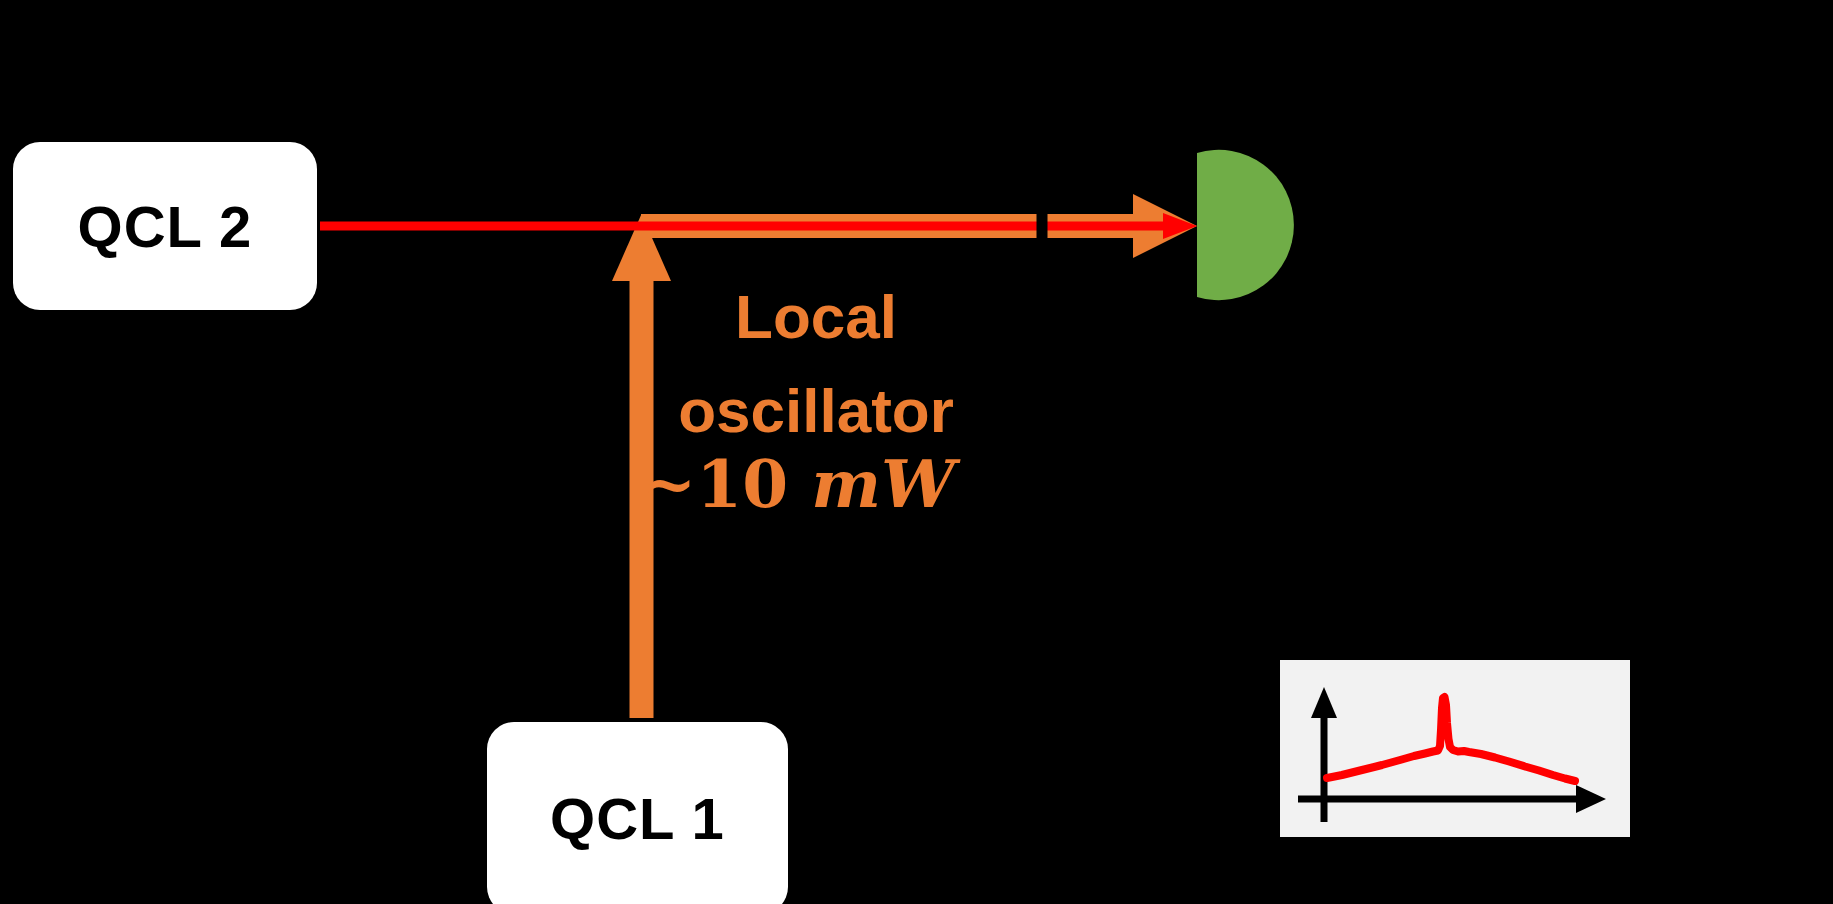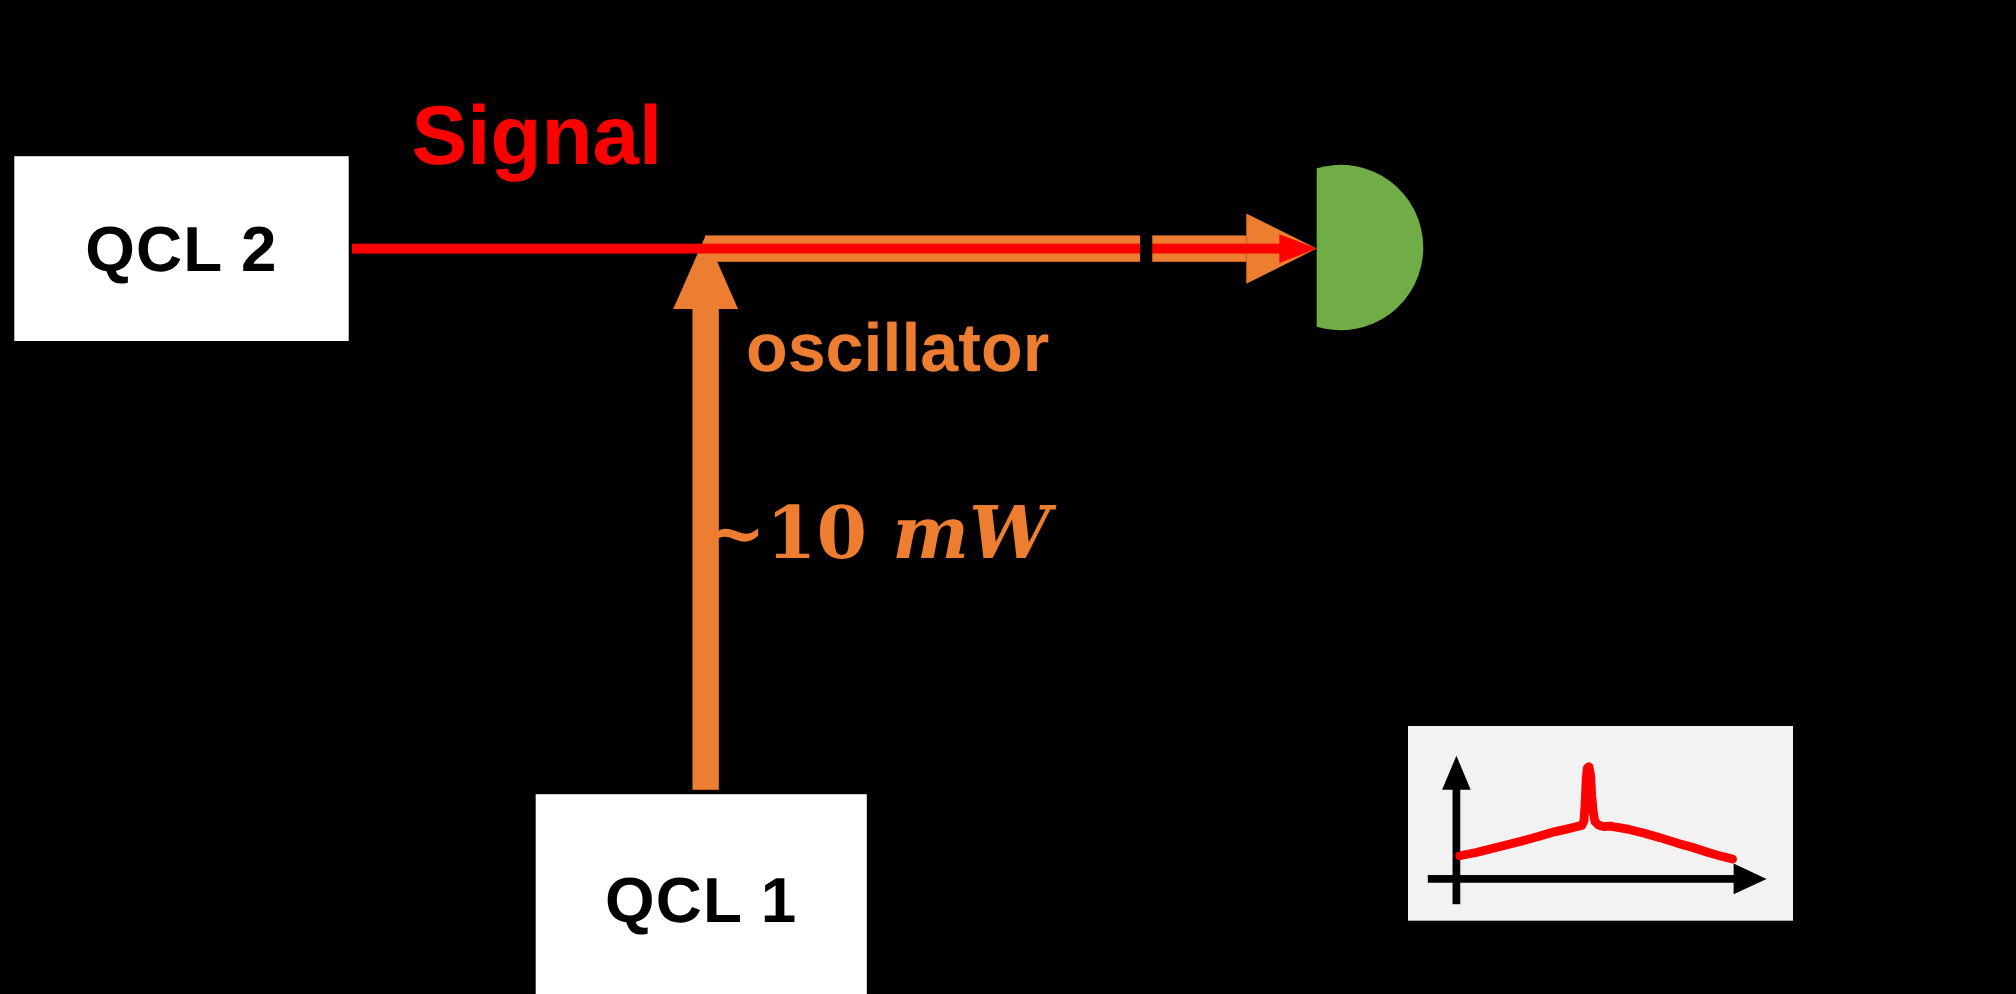--- a/index.html
+++ b/index.html
@@ -10,20 +10,21 @@
     overflow:hidden;
     font-family:"Liberation Sans",sans-serif;
   }
   .box{
     position:absolute;
     background:var(--box_fill,#fff);
     color:var(--box_text,#000);
     display:flex;align-items:center;justify-content:center;
     font-weight:bold;font-size:58px;
     letter-spacing:1px;
+    border-radius:27px;
   }
   #qcl2-box{left:13px;top:142px;width:304px;height:168px;}
   #qcl1-box{left:487px;top:722px;width:301px;height:192px;}
   .floating-label{position:absolute;font-weight:bold;line-height:1;white-space:nowrap;}
   #signal-label{left:374px;top:86px;font-size:76px;color:var(--signal_red,#f00);}
   #detector-label{left:1080px;top:42px;font-size:68px;color:var(--detector_green,#70AD47);}
   #lo-label{
     position:absolute;left:641px;top:270px;width:350px;
     text-align:center;font-weight:bold;font-size:62px;line-height:94px;
     color:var(--lo_orange,#ED7D31);
@@ -74,22 +75,22 @@
     <path class="f-green" d="M 1197 153 A 75.2 75.2 0 1 1 1197 297 Z"></path>
   </svg>
 
   <div class="box" id="qcl2-box">
     <span>QCL 2</span>
   </div>
   <div class="box" id="qcl1-box">
     <span>QCL 1</span>
   </div>
 
-  <div class="floating-label" id="signal-label">Signal</div>
   <div id="lo-label">
+    <div>Local</div>
     <div>oscillator</div>
   </div>
   <div id="lo-power"><span>~10 </span><em>mW</em></div>
 
   <div id="inset-panel">
     <svg width="350" height="177" viewBox="0 0 350 177">
 
       <rect class="axis" x="40.5" y="54" width="7" height="108"></rect>
       <polygon class="axis" points="44,27 31,58 57,58"></polygon>
 

